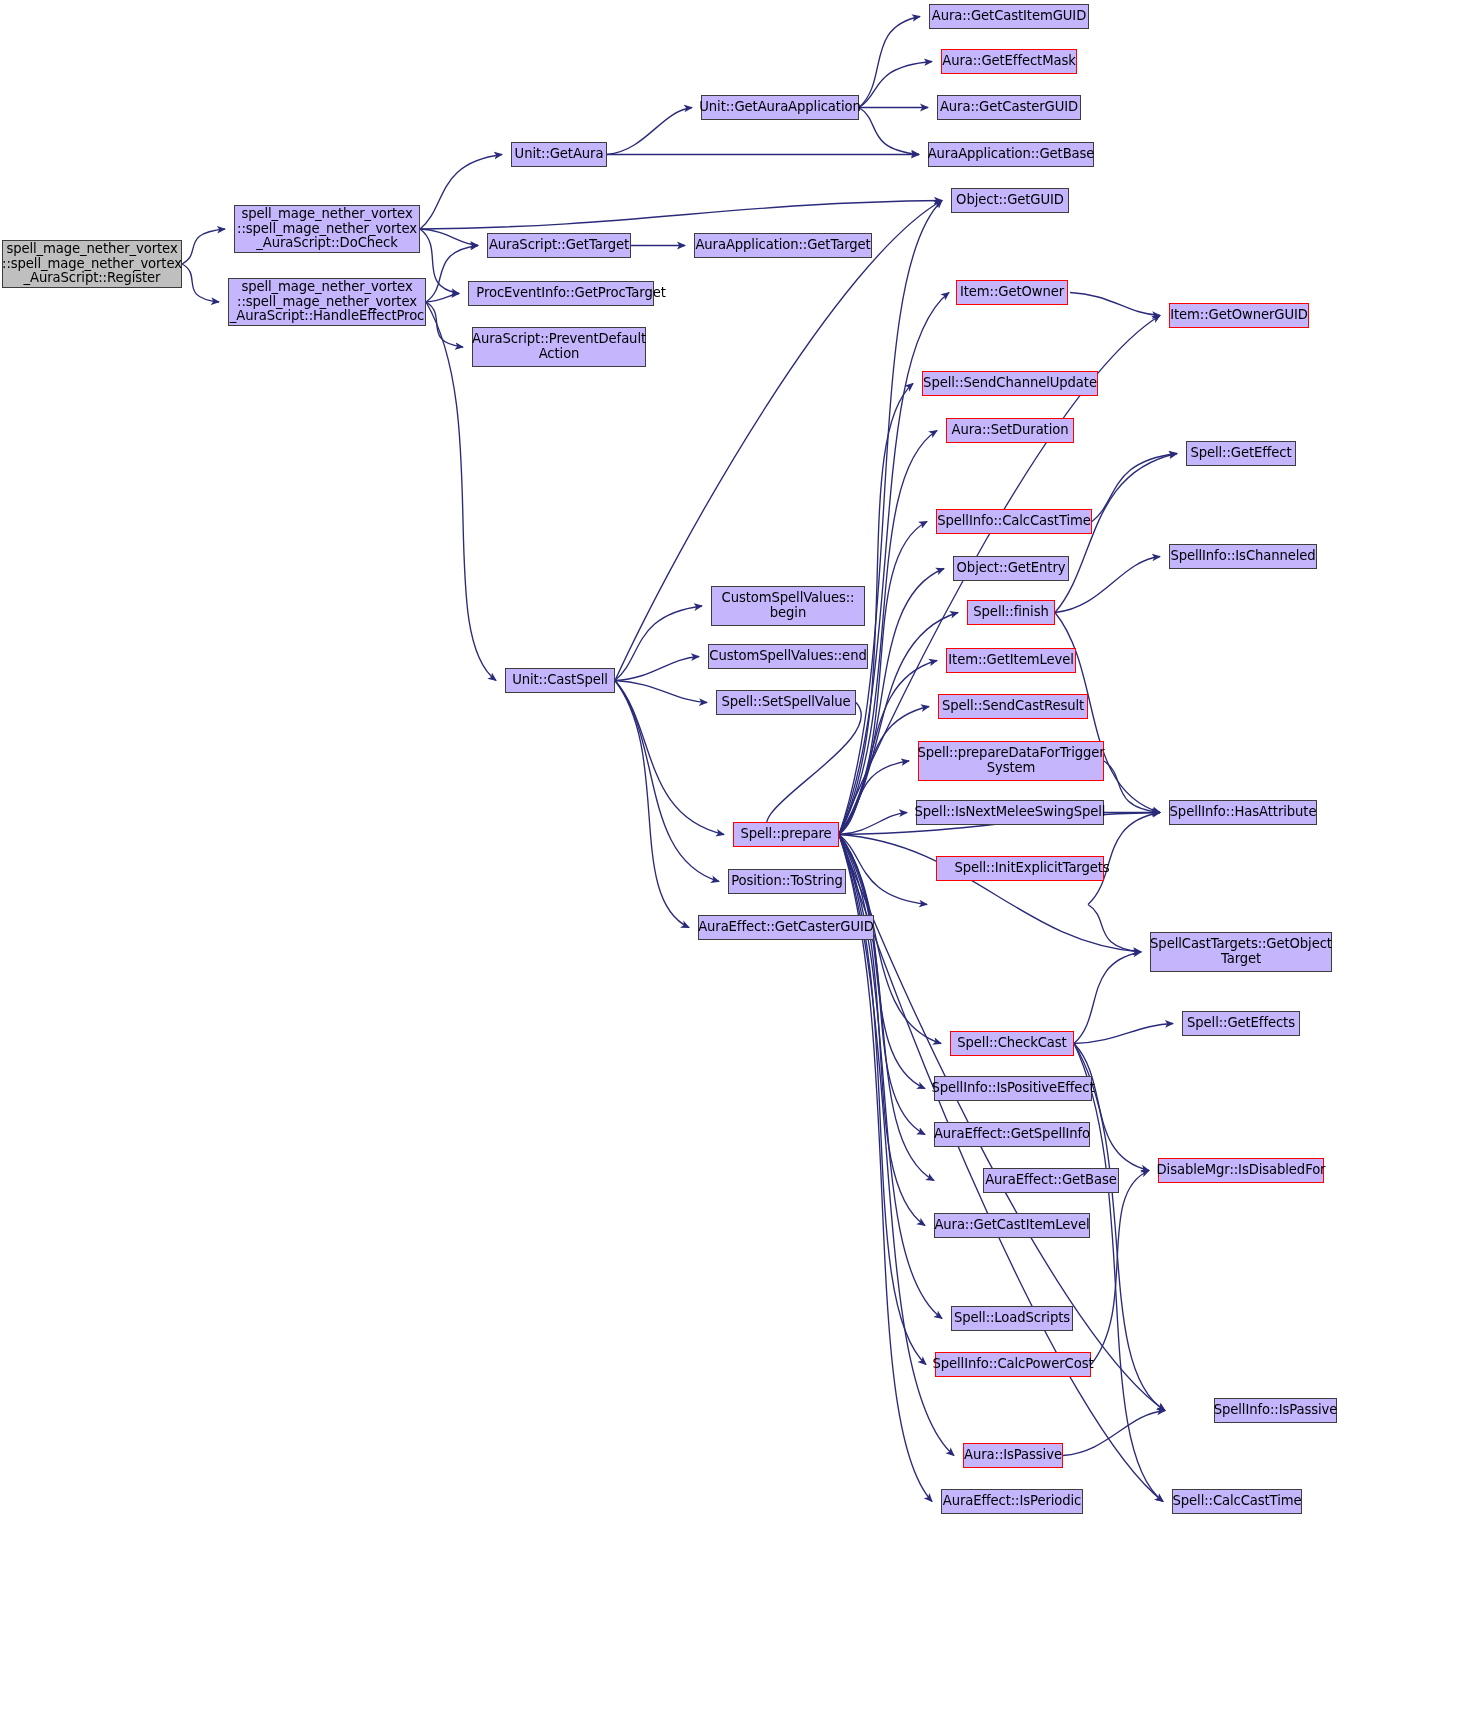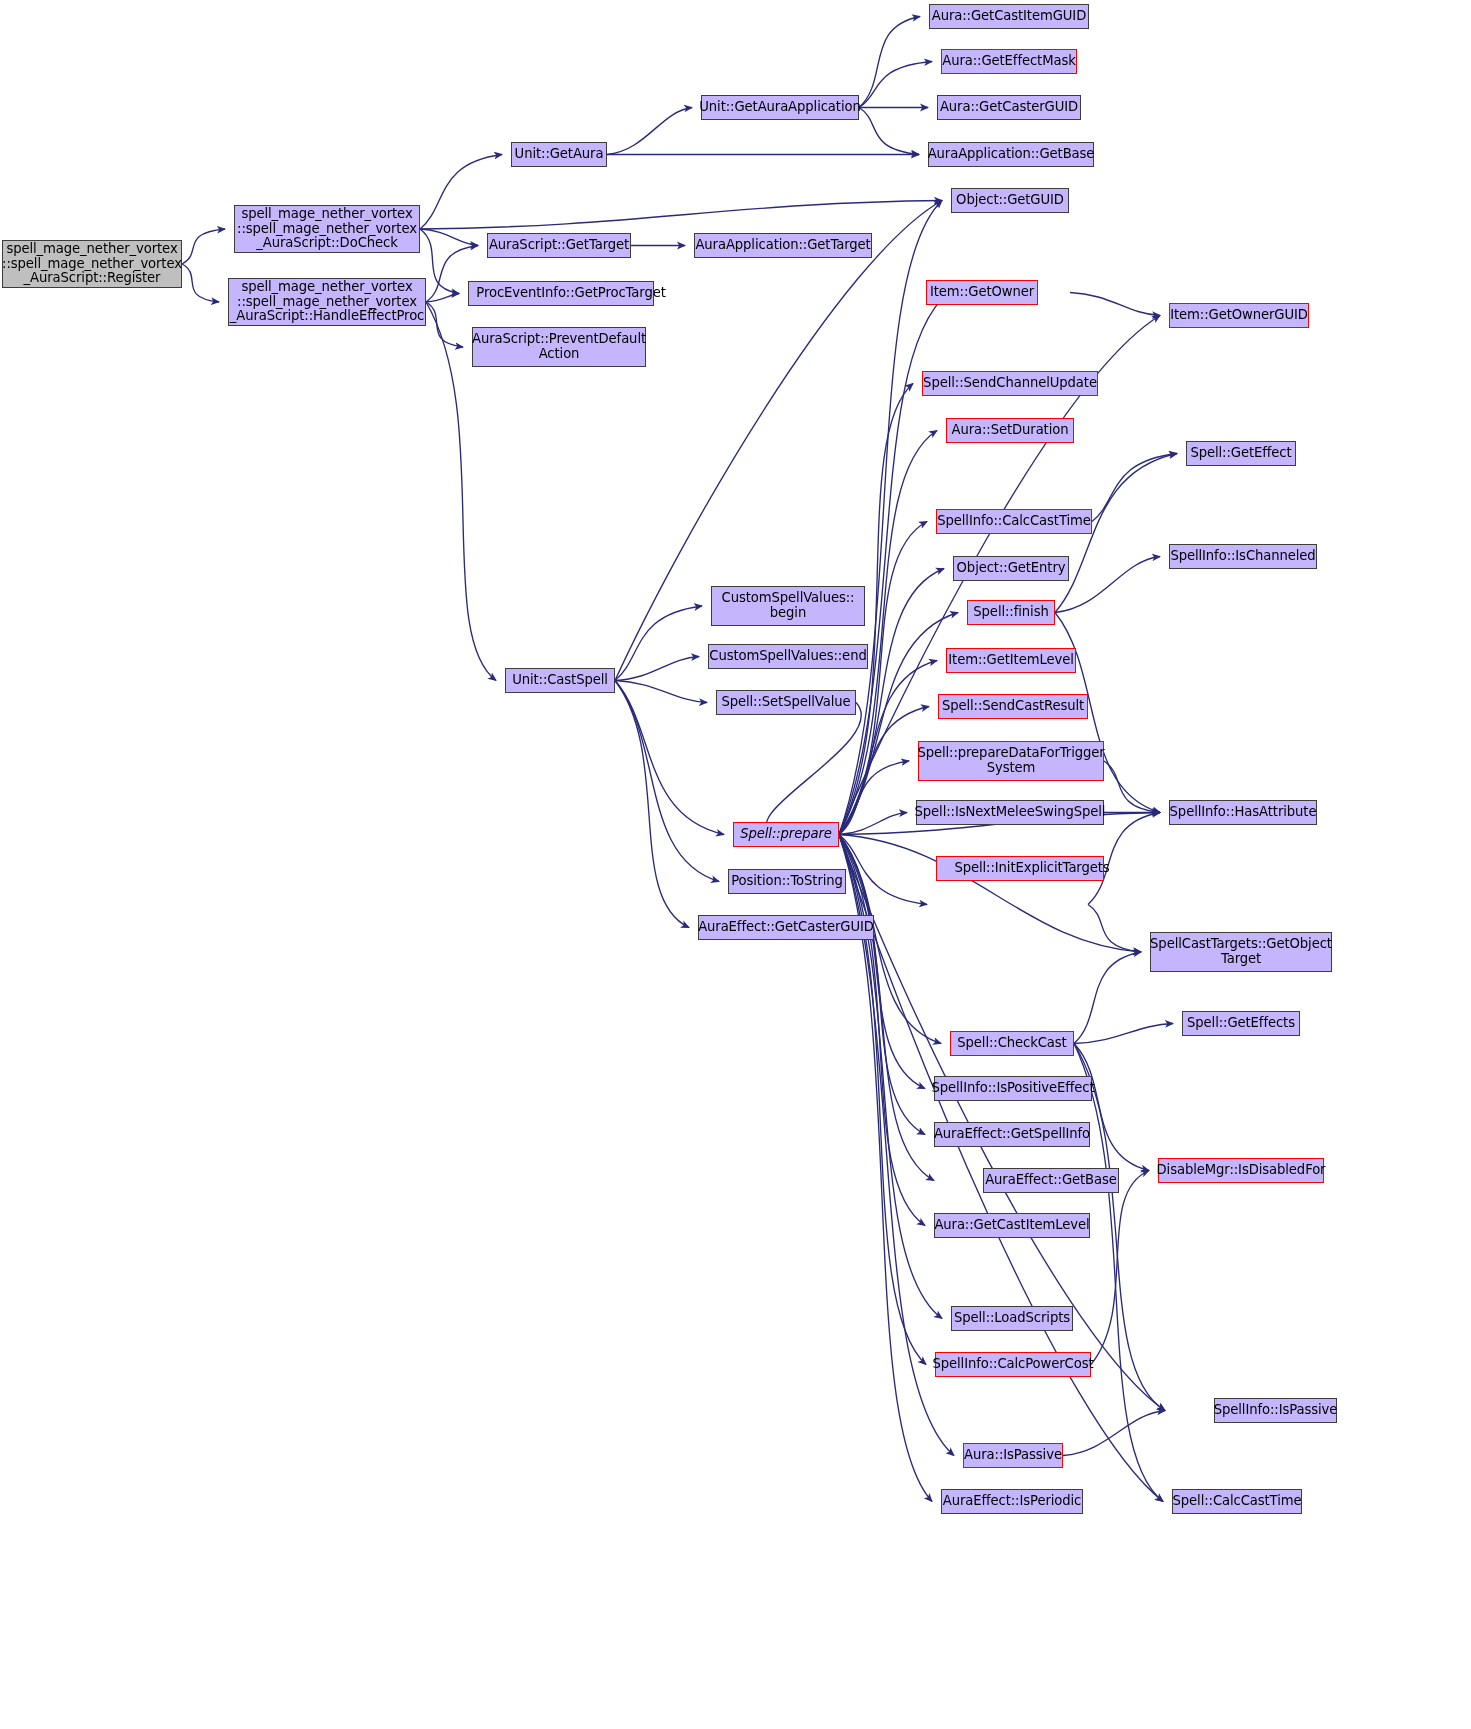--- a/index.html
+++ b/index.html
@@ -138,21 +138,21 @@
       <div class="node" style="left: 468px; top: 281px; width: 186px; height: 25px; padding-left: 20px;">
         <span>ProcEventInfo::GetProcTarget</span>
       </div>
       <div class="node" style="left: 472px; top: 327px; width: 174px; height: 40px;">
         <span>AuraScript::PreventDefault
 Action</span>
       </div>
       <div class="node" style="left: 951px; top: 188px; width: 118px; height: 25px;">
         <span>Object::GetGUID</span>
       </div>
-      <div class="node red" style="left: 926px; top: 280px; width: 112px; height: 25px;">
+      <div class="node red" style="left: 956px; top: 280px; width: 112px; height: 25px;">
         <span>Item::GetOwner</span>
       </div>
       <div class="node red" style="left: 1169px; top: 303px; width: 140px; height: 25px;">
         <span>Item::GetOwnerGUID</span>
       </div>
       <div class="node red" style="left: 922px; top: 371px; width: 176px; height: 25px;">
         <span>Spell::SendChannelUpdate</span>
       </div>
       <div class="node red" style="left: 946px; top: 418px; width: 128px; height: 25px;">
         <span>Aura::SetDuration</span>
@@ -194,21 +194,21 @@
       <div class="node red" style="left: 918px; top: 741px; width: 186px; height: 40px;">
         <span>Spell::prepareDataForTrigger
 System</span>
       </div>
       <div class="node" style="left: 916px; top: 800px; width: 188px; height: 25px;">
         <span>Spell::IsNextMeleeSwingSpell</span>
       </div>
       <div class="node" style="left: 1169px; top: 800px; width: 148px; height: 25px;">
         <span>SpellInfo::HasAttribute</span>
       </div>
-      <div class="node red" style="left: 733px; top: 822px; width: 106px; height: 25px; font-style: italic;">
+      <div class="node red" style="left: 733px; top: 822px; width: 106px; height: 25px;">
         <span>Spell::prepare</span>
       </div>
       <div class="node" style="left: 728px; top: 869px; width: 118px; height: 25px;">
         <span>Position::ToString</span>
       </div>
       <div class="node red" style="left: 936px; top: 856px; width: 168px; height: 25px; padding-left: 24px;">
         <span>Spell::InitExplicitTargets</span>
       </div>
       <div class="node" style="left: 698px; top: 915px; width: 176px; height: 25px;">
         <span>AuraEffect::GetCasterGUID</span>

